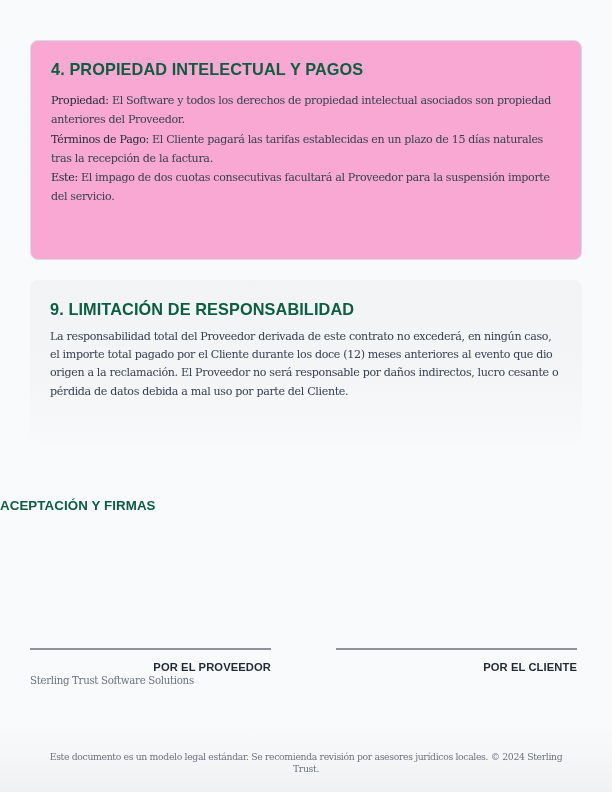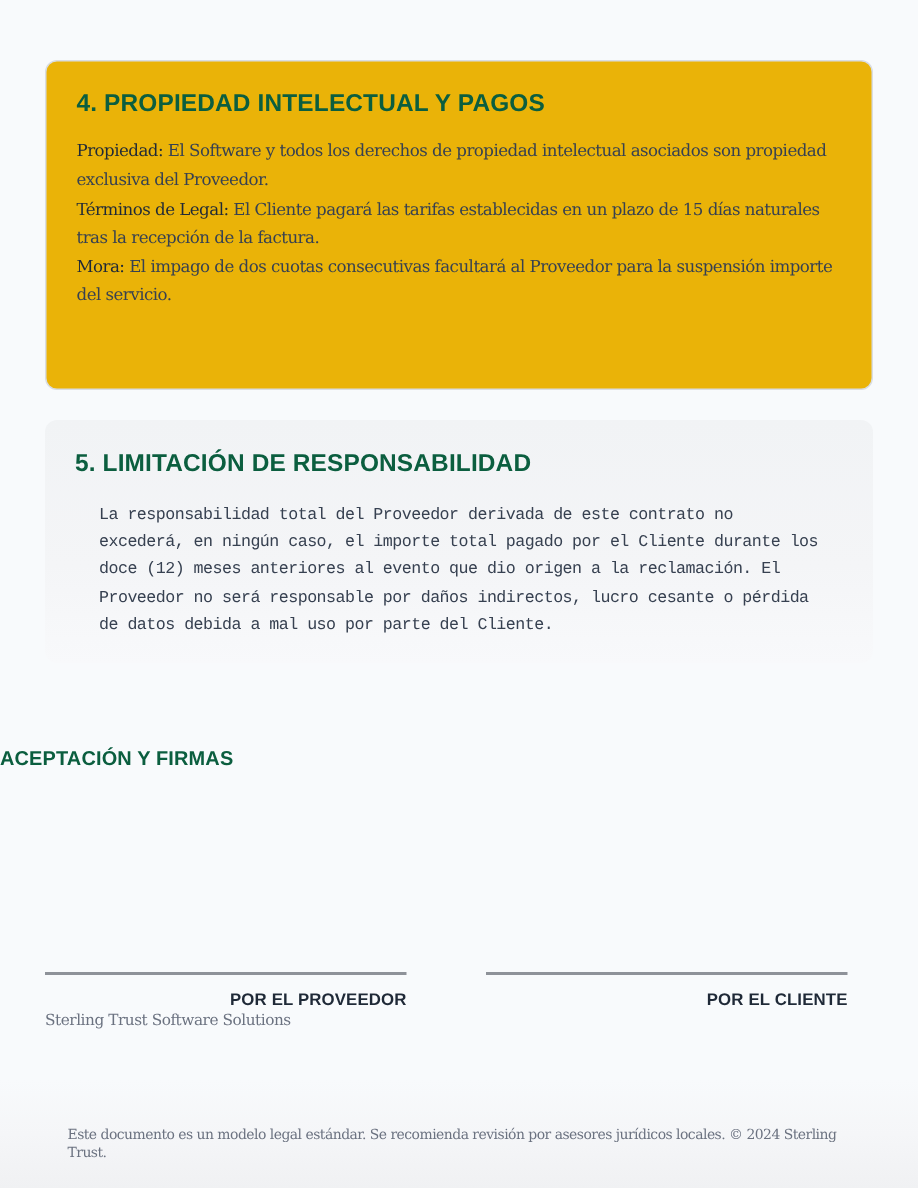--- a/index.html
+++ b/index.html
@@ -19,21 +19,21 @@
       position: absolute;
       left: 30px;
       width: 552px;
       box-sizing: border-box;
       border-radius: 8px;
       padding: 18px 20px 0 20px;
     }
     .card-bordered {
       top: 40px;
       height: 220px;
-      background: #eab308;
+      background: #f9a8d4;
       border: 1px solid #d9dde3;
       padding-top: 18px;
     }
     .card-soft {
       top: 280px;
       height: 162px;
       background: linear-gradient(180deg, #f1f3f5 0%, #f4f5f7 60%, #f8f9fb 100%);
       padding-top: 19px;
     }
     .section-title {
@@ -53,23 +53,22 @@
       letter-spacing: -0.35px;
     }
     .clause .term {
       color: #1f2937;
       font-weight: normal;
     }
     .body-text {
       font-size: 11.1px;
       line-height: 18.2px;
       color: #374151;
-      margin: 16px;
+      margin: 0;
       letter-spacing: -0.35px;
-      font-family: Liberation Mono, monospace;
     }
     .card-soft .section-title {
       margin-bottom: 9px;
     }
     .signatures-title {
       position: absolute;
       top: 498px;
       left: 0;
       width: 612px;
       font-family: "Liberation Sans", "DejaVu Sans", sans-serif;
@@ -77,21 +76,21 @@
       font-size: 13.3px;
       color: #0b5e3f;
       letter-spacing: 0.1px;
     }
     .sig-block {
       position: absolute;
       top: 648px;
       width: 241px;
     }
     .sig-left { left: 30px; }
-    .sig-right { left: 324px; }
+    .sig-right { left: 336px; }
     .sig-line {
       height: 2px;
       background: #8e9299;
       width: 100%;
       margin-bottom: 10px;
     }
     .sig-role {
       font-family: "Liberation Sans", "DejaVu Sans", sans-serif;
       font-weight: bold;
       font-size: 11.2px;
@@ -112,44 +111,45 @@
       left: 0;
       width: 612px;
       height: 72px;
       background: linear-gradient(180deg, #f8fafc 0%, #f5f6f8 50%, #f0f1f3 100%);
     }
     .footer-text {
       position: absolute;
       top: 31px;
       left: 45px;
       width: 522px;
+      text-align: center;
       font-size: 9.3px;
       line-height: 12px;
       color: #6b7280;
       letter-spacing: -0.35px;
     }
   </style>
 </head>
 <body>
 
 <section class="section-card card-bordered">
   <h2 class="section-title">4. PROPIEDAD INTELECTUAL Y PAGOS</h2>
   <p class="clause">
-    <span class="term">Propiedad:</span><span> El Software y todos los derechos de propiedad intelectual asociados son propiedad exclusiva del Proveedor.</span>
+    <span class="term">Propiedad:</span><span> El Software y todos los derechos de propiedad intelectual asociados son propiedad anteriores del Proveedor.</span>
   </p>
   <p class="clause">
-    <span class="term">Términos de Legal:</span><span> El Cliente pagará las tarifas establecidas en un plazo de 15 días naturales tras la recepción de la factura.</span>
+    <span class="term">Términos de Pago:</span><span> El Cliente pagará las tarifas establecidas en un plazo de 15 días naturales tras la recepción de la factura.</span>
   </p>
   <p class="clause">
-    <span class="term">Mora:</span><span> El impago de dos cuotas consecutivas facultará al Proveedor para la suspensión importe del servicio.</span>
+    <span class="term">Este:</span><span> El impago de dos cuotas consecutivas facultará al Proveedor para la suspensión importe del servicio.</span>
   </p>
 </section>
 
 <section class="section-card card-soft">
-  <h2 class="section-title">5. LIMITACIÓN DE RESPONSABILIDAD</h2>
+  <h2 class="section-title">9. LIMITACIÓN DE RESPONSABILIDAD</h2>
   <p class="body-text">La responsabilidad total del Proveedor derivada de este contrato no excederá, en ningún caso, el importe total pagado por el Cliente durante los doce (12) meses anteriores al evento que dio origen a la reclamación. El Proveedor no será responsable por daños indirectos, lucro cesante o pérdida de datos debida a mal uso por parte del Cliente.</p>
 </section>
 
 <div class="signatures-title">ACEPTACIÓN Y FIRMAS</div>
 
 <div class="sig-block sig-left">
   <div class="sig-line"></div>
   <div class="sig-role">POR EL PROVEEDOR</div>
   <div class="sig-name">Sterling Trust Software Solutions</div>
 </div>

